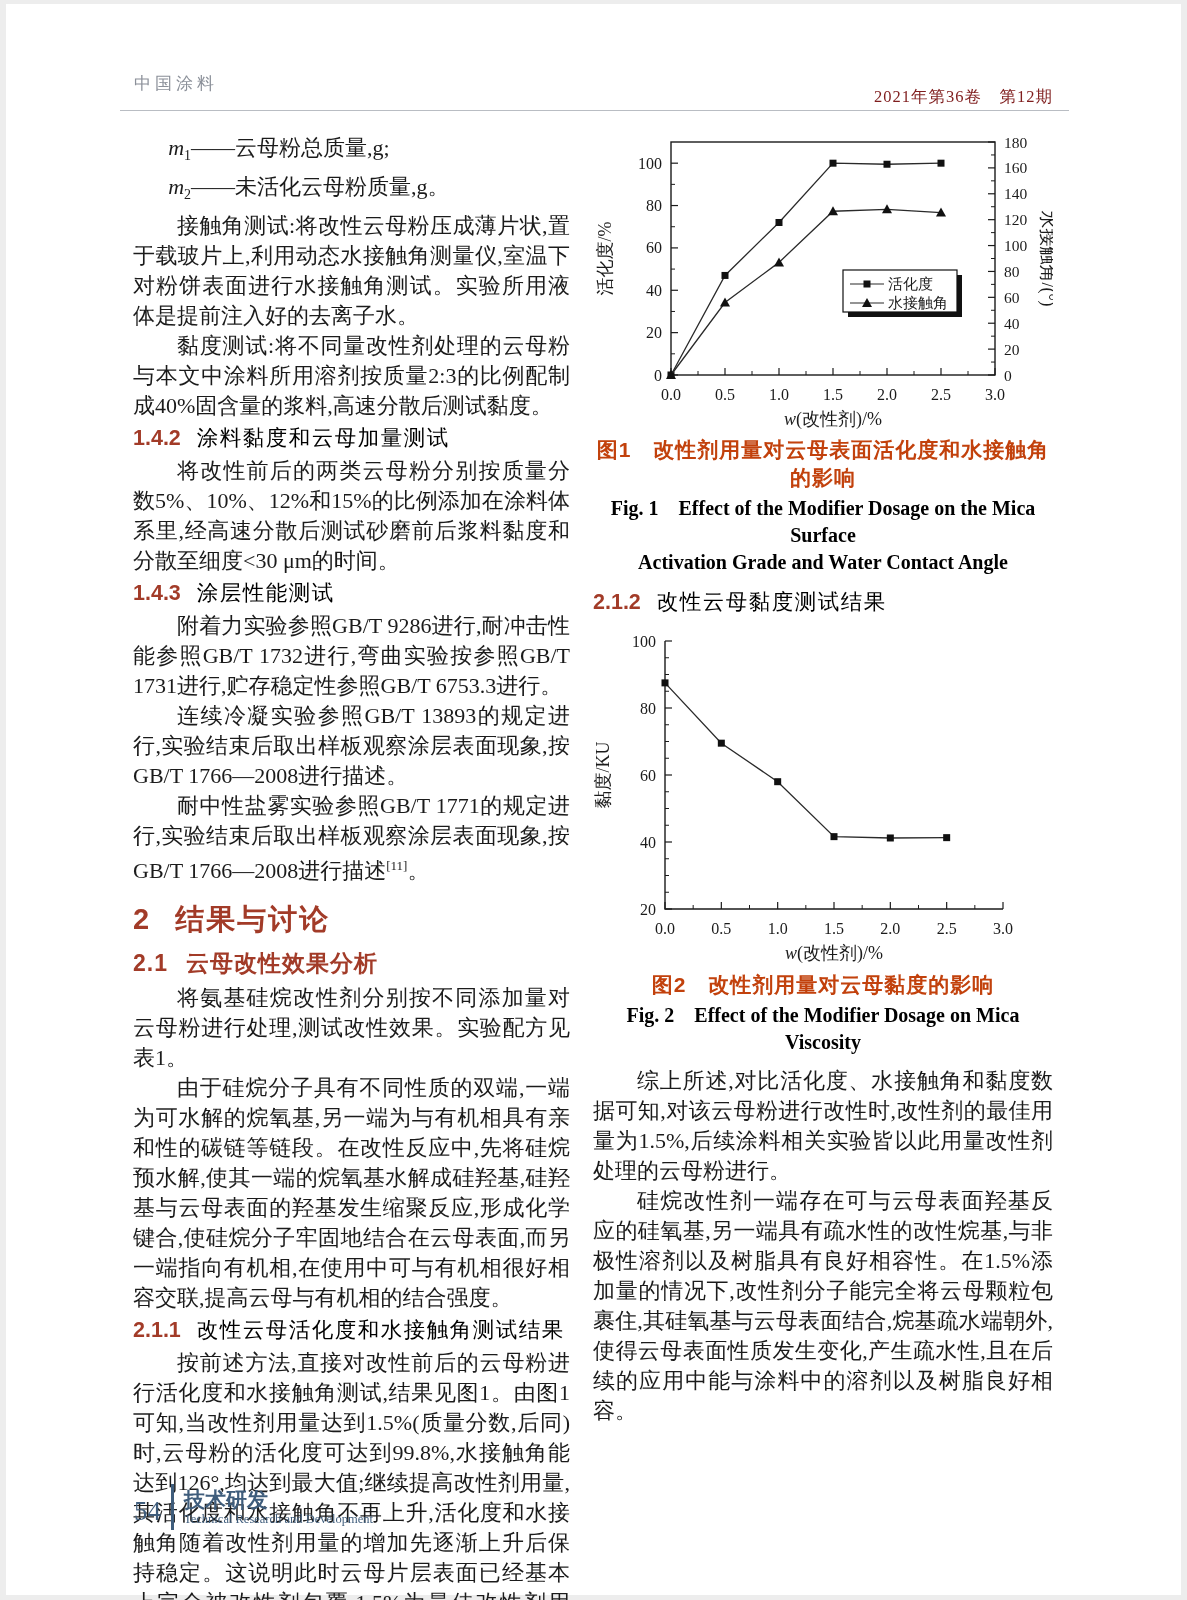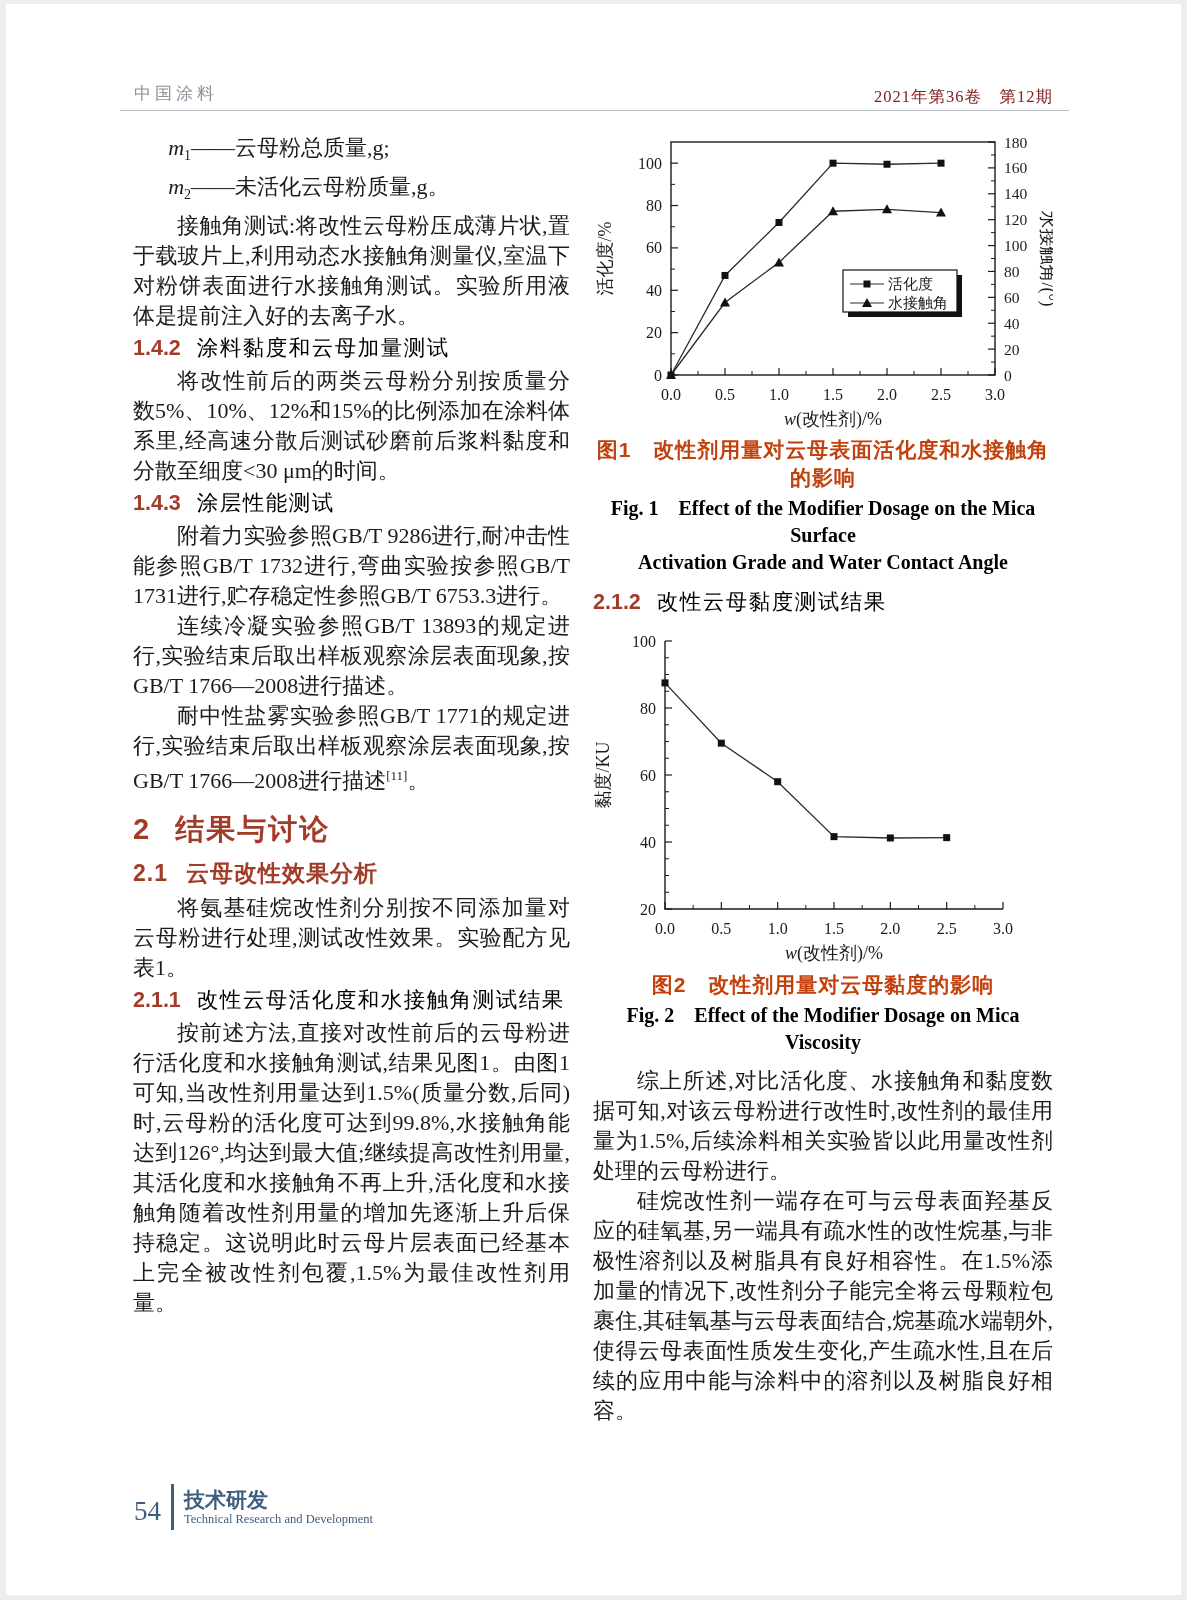--- a/index.html
+++ b/index.html
@@ -1,19 +1,19 @@
 <!DOCTYPE html>
 <html><head>
 <meta charset="utf-8">
 <style>
   html,body{margin:0;padding:0;}
   body{width:1187px;height:1600px;position:relative;background:#ffffff;
        font-family:"Liberation Serif","DejaVu Serif",serif;color:#1b1b1b;overflow:hidden;}
   .edge{position:absolute;background:#ededed;}
-  .hdr-left{position:absolute;left:134px;top:82px;font-size:17px;color:#8b9099;
+  .hdr-left{position:absolute;left:134px;top:72px;font-size:17px;color:#8b9099;
             letter-spacing:4px;font-family:"Liberation Sans",sans-serif;}
   .hdr-right{position:absolute;right:134px;top:86px;font-size:16.5px;color:#7f1d1d;letter-spacing:1px;}
   .hdr-rule{position:absolute;left:120px;right:118px;top:110px;height:1px;background:#b9bdc3;}
   .col{position:absolute;top:132px;}
   .col-left{left:133px;width:437px;}
   .col-right{left:593px;width:460px;}
   p.body{font-size:22px;line-height:30px;text-align:justify;text-indent:2em;margin:0;}
   p.def{font-size:22px;line-height:31px;margin:0;text-indent:1.6em;}
   p.def i{font-family:"Liberation Serif",serif;}
   p.def sub{font-size:14px;}
@@ -51,37 +51,39 @@
 <div class="edge" style="left:0;right:0;bottom:0;height:5px;"></div>
 
 <div class="hdr-left">中国涂料</div>
 <div class="hdr-right">2021年第36卷　第12期</div>
 <div class="hdr-rule"></div>
 
 <div class="col col-left">
   <p class="def"><i>m</i><sub>1</sub><span>——云母粉总质量,g;</span></p>
   <p class="def"><i>m</i><sub>2</sub><span>——未活化云母粉质量,g。</span></p>
   <p class="body">接触角测试:将改性云母粉压成薄片状,置于载玻片上,利用动态水接触角测量仪,室温下对粉饼表面进行水接触角测试。实验所用液体是提前注入好的去离子水。</p>
+  <p class="body">黏度测试:将不同量改性剂处理的云母粉与本文中涂料所用溶剂按质量2:3的比例配制成40%固含量的浆料,高速分散后测试黏度。</p>
   <div class="h-sub">
     <span class="num">1.4.2</span><span class="ttl">涂料黏度和云母加量测试</span>
   </div>
   <p class="body">将改性前后的两类云母粉分别按质量分数5%、10%、12%和15%的比例添加在涂料体系里,经高速分散后测试砂磨前后浆料黏度和分散至细度&lt;30 μm的时间。</p>
   <div class="h-sub">
     <span class="num">1.4.3</span><span class="ttl">涂层性能测试</span>
   </div>
   <p class="body">附着力实验参照GB/T 9286进行,耐冲击性能参照GB/T 1732进行,弯曲实验按参照GB/T 1731进行,贮存稳定性参照GB/T 6753.3进行。</p>
   <p class="body">连续冷凝实验参照GB/T 13893的规定进行,实验结束后取出样板观察涂层表面现象,按GB/T 1766—2008进行描述。</p>
   <p class="body"><span>耐中性盐雾实验参照GB/T 1771的规定进行,实验结束后取出样板观察涂层表面现象,按GB/T 1766—2008进行描述</span><sup>[11]</sup><span>。</span></p>
   <div class="h-main">
     <span class="num">2</span><span>结果与讨论</span>
   </div>
   <div class="h-red">
     <span class="num">2.1</span><span>云母改性效果分析</span>
   </div>
   <p class="body">将氨基硅烷改性剂分别按不同添加量对云母粉进行处理,测试改性效果。实验配方见表1。</p>
+  <p class="body">由于硅烷分子具有不同性质的双端,一端为可水解的烷氧基,另一端为与有机相具有亲和性的碳链等链段。在改性反应中,先将硅烷预水解,使其一端的烷氧基水解成硅羟基,硅羟基与云母表面的羟基发生缩聚反应,形成化学键合,使硅烷分子牢固地结合在云母表面,而另一端指向有机相,在使用中可与有机相很好相容交联,提高云母与有机相的结合强度。</p>
   <div class="h-sub">
     <span class="num">2.1.1</span><span class="ttl">改性云母活化度和水接触角测试结果</span>
   </div>
   <p class="body">按前述方法,直接对改性前后的云母粉进行活化度和水接触角测试,结果见图1。由图1可知,当改性剂用量达到1.5%(质量分数,后同)时,云母粉的活化度可达到99.8%,水接触角能达到126°,均达到最大值;继续提高改性剂用量,其活化度和水接触角不再上升,活化度和水接触角随着改性剂用量的增加先逐渐上升后保持稳定。这说明此时云母片层表面已经基本上完全被改性剂包覆,1.5%为最佳改性剂用量。</p>
 </div>
 
 <div class="col col-right">
   <svg id="fig1" class="chart" width="460" height="298" viewBox="0 0 460 298">
       <rect x="78" y="10" width="324" height="233" fill="none" stroke="#1b1b1b" stroke-width="1.4"></rect>
       <line x1="78" y1="243" x2="78" y2="236" stroke="#1b1b1b" stroke-width="1.2"></line>

